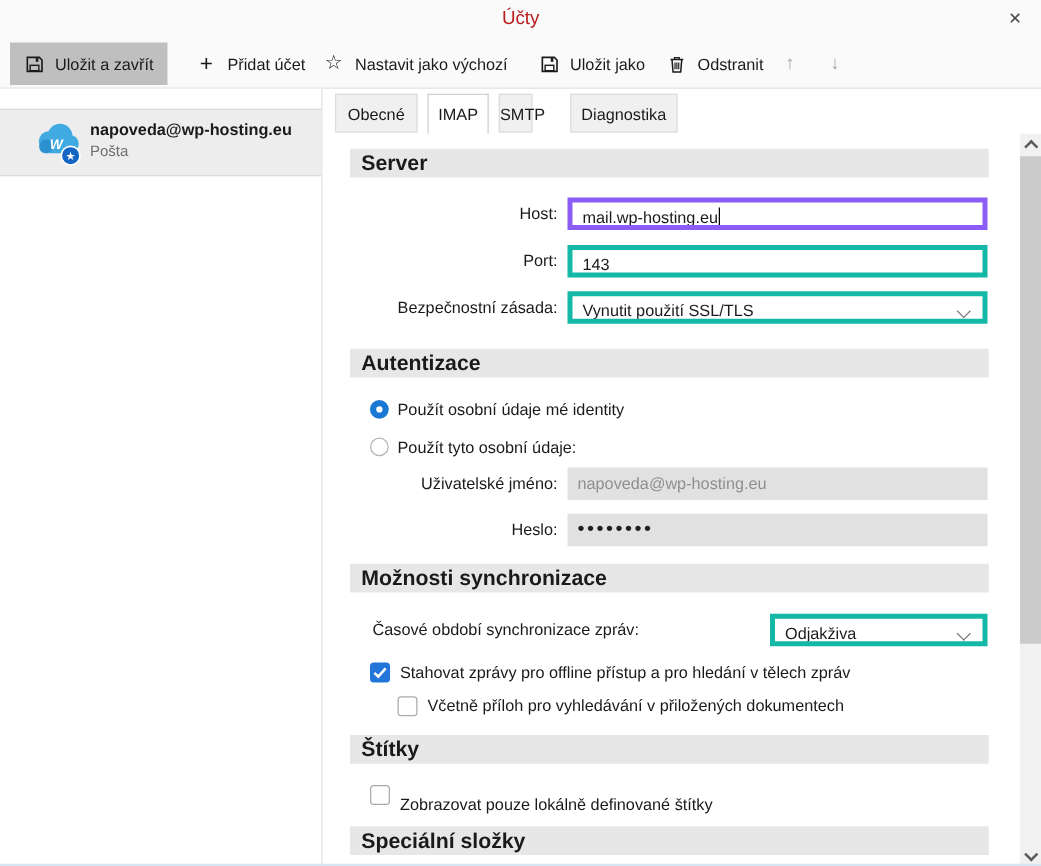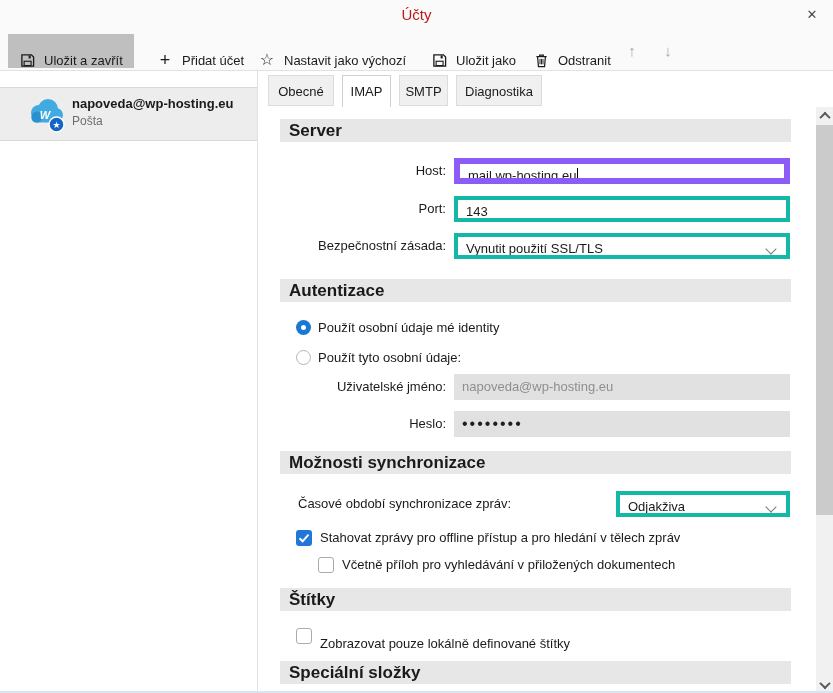--- a/index.html
+++ b/index.html
@@ -8,21 +8,21 @@
     background:#ffffff;font-family:"Liberation Sans",sans-serif;
     color:#1a1a1a;-webkit-font-smoothing:antialiased;
   }
   
   .titlebar{position:absolute;left:0;top:0;width:833px;height:32px;background:#fafafa;}
   .win-title{position:absolute;left:0;right:0;top:6px;text-align:center;font-size:15px;color:#b91c1c;}
   .close-btn{position:absolute;right:11px;top:5px;width:20px;height:20px;line-height:20px;text-align:center;
     font-size:13px;color:#4a4a4a;cursor:default;}
   
   .toolbar{position:absolute;left:0;top:32px;width:833px;height:39px;background:#fafafa;border-bottom:1px solid #e2e2e2;box-sizing:border-box;}
-  .tbtn{position:absolute;top:2px;height:34px;display:flex;align-items:flex-end;gap:9px;padding:0 11px;font-size:13px;color:#1a1a1a;white-space:nowrap;}
+  .tbtn{position:absolute;top:2px;height:34px;display:flex;align-items:center;gap:9px;padding:0 11px;font-size:13px;color:#1a1a1a;white-space:nowrap;}
   .tbtn.selected{background:#bfbfbf;}
   .tico{display:inline-flex;align-items:center;justify-content:center;width:16px;height:16px;}
   .plus-glyph{font-size:18px;font-weight:500;line-height:16px;}
   .star-glyph{font-size:16px;line-height:16px;}
   .arrowbtn{position:absolute;top:8px;width:24px;height:22px;text-align:center;font-size:15px;font-weight:bold;color:#a6a6a6;line-height:22px;}
   
   .sidebar{position:absolute;left:0;top:71px;width:258px;height:620px;background:#ffffff;border-right:1px solid #e2e2e2;box-sizing:border-box;}
   .account-item{position:absolute;left:0;top:16px;width:257px;height:52px;background:#ededed;
     border-top:1px solid #d9d9d9;border-bottom:1px solid #d9d9d9;}
   .acct-icon{position:absolute;left:26px;top:6px;width:40px;height:40px;}
@@ -34,21 +34,21 @@
     background:#f0f0f0;border:1px solid #dcdcdc;box-sizing:border-box;color:#1a1a1a;}
   .tab.active{background:#ffffff;border:1px solid #d0d0d0;border-bottom:none;height:32px;z-index:2;}
   
   .section-bar{position:absolute;left:280px;width:511px;height:23px;background:#e7e7e7;
     font-size:17px;font-weight:bold;line-height:23px;padding-left:9px;box-sizing:border-box;}
   .flabel{position:absolute;left:280px;width:166px;text-align:right;font-size:13px;height:26px;line-height:26px;white-space:nowrap;}
   .flabel-long{position:absolute;left:298px;font-size:13px;height:26px;line-height:26px;white-space:nowrap;}
   .field{position:absolute;left:454px;width:336px;height:26px;box-sizing:border-box;background:#ffffff;
     font-size:13px;line-height:24px;padding:0 8px;white-space:nowrap;overflow:hidden;}
   .field.bordered{border:4px solid #14b8a6;}
-  .field.focused{border:6px solid #8b5cf6;}
+  .field.focused{border:4px solid #8b5cf6;}
   .field.disabled{background:#e1e1e1;border:none;line-height:26px;}
   .field.disabled .dim{color:#8f8f8f;}
   .pwd{font-size:16px;letter-spacing:2px;color:#1f1f1f;}
   .caret{display:inline-block;width:1px;height:14px;background:#000;vertical-align:-2px;margin-left:1px;}
   .dchev{position:absolute;right:11px;top:8px;width:7px;height:7px;
     border-right:1.5px solid #7a7a7a;border-bottom:1.5px solid #7a7a7a;transform:rotate(45deg);}
   .radio{position:absolute;left:296px;width:15px;height:15px;border-radius:50%;box-sizing:border-box;}
   .radio.sel{background:#1878d4;}
   .radio.sel::after{content:"";position:absolute;left:5px;top:5px;width:5px;height:5px;border-radius:50%;background:#fff;}
   .radio.unsel{background:#fff;border:1px solid #b5b5b5;}
@@ -137,21 +137,21 @@
     </span>
     <div class="acct-text">
       <div class="acct-email">napoveda@wp-hosting.eu</div>
       <div class="acct-type">Pošta</div>
     </div>
   </div>
 </div>
 
 <div class="tab" style="left:268px;width:66px;">Obecné</div>
 <div class="tab active" style="left:342px;width:49px;">IMAP</div>
-<div class="tab" style="left:399px;width:49px;">SMTP</div>
+<div class="tab" style="left:399px;width:27px;">SMTP</div>
 <div class="tab" style="left:456px;width:86px;">Diagnostika</div>
 
 <div class="section-bar" style="top:119px;">Server</div>
 
 <div class="flabel" style="top:158px;">Host:</div>
 <div class="field focused" style="top:158px;">
   <span>mail.wp-hosting.eu</span><span class="caret"></span>
 </div>
 
 <div class="flabel" style="top:196px;">Port:</div>

